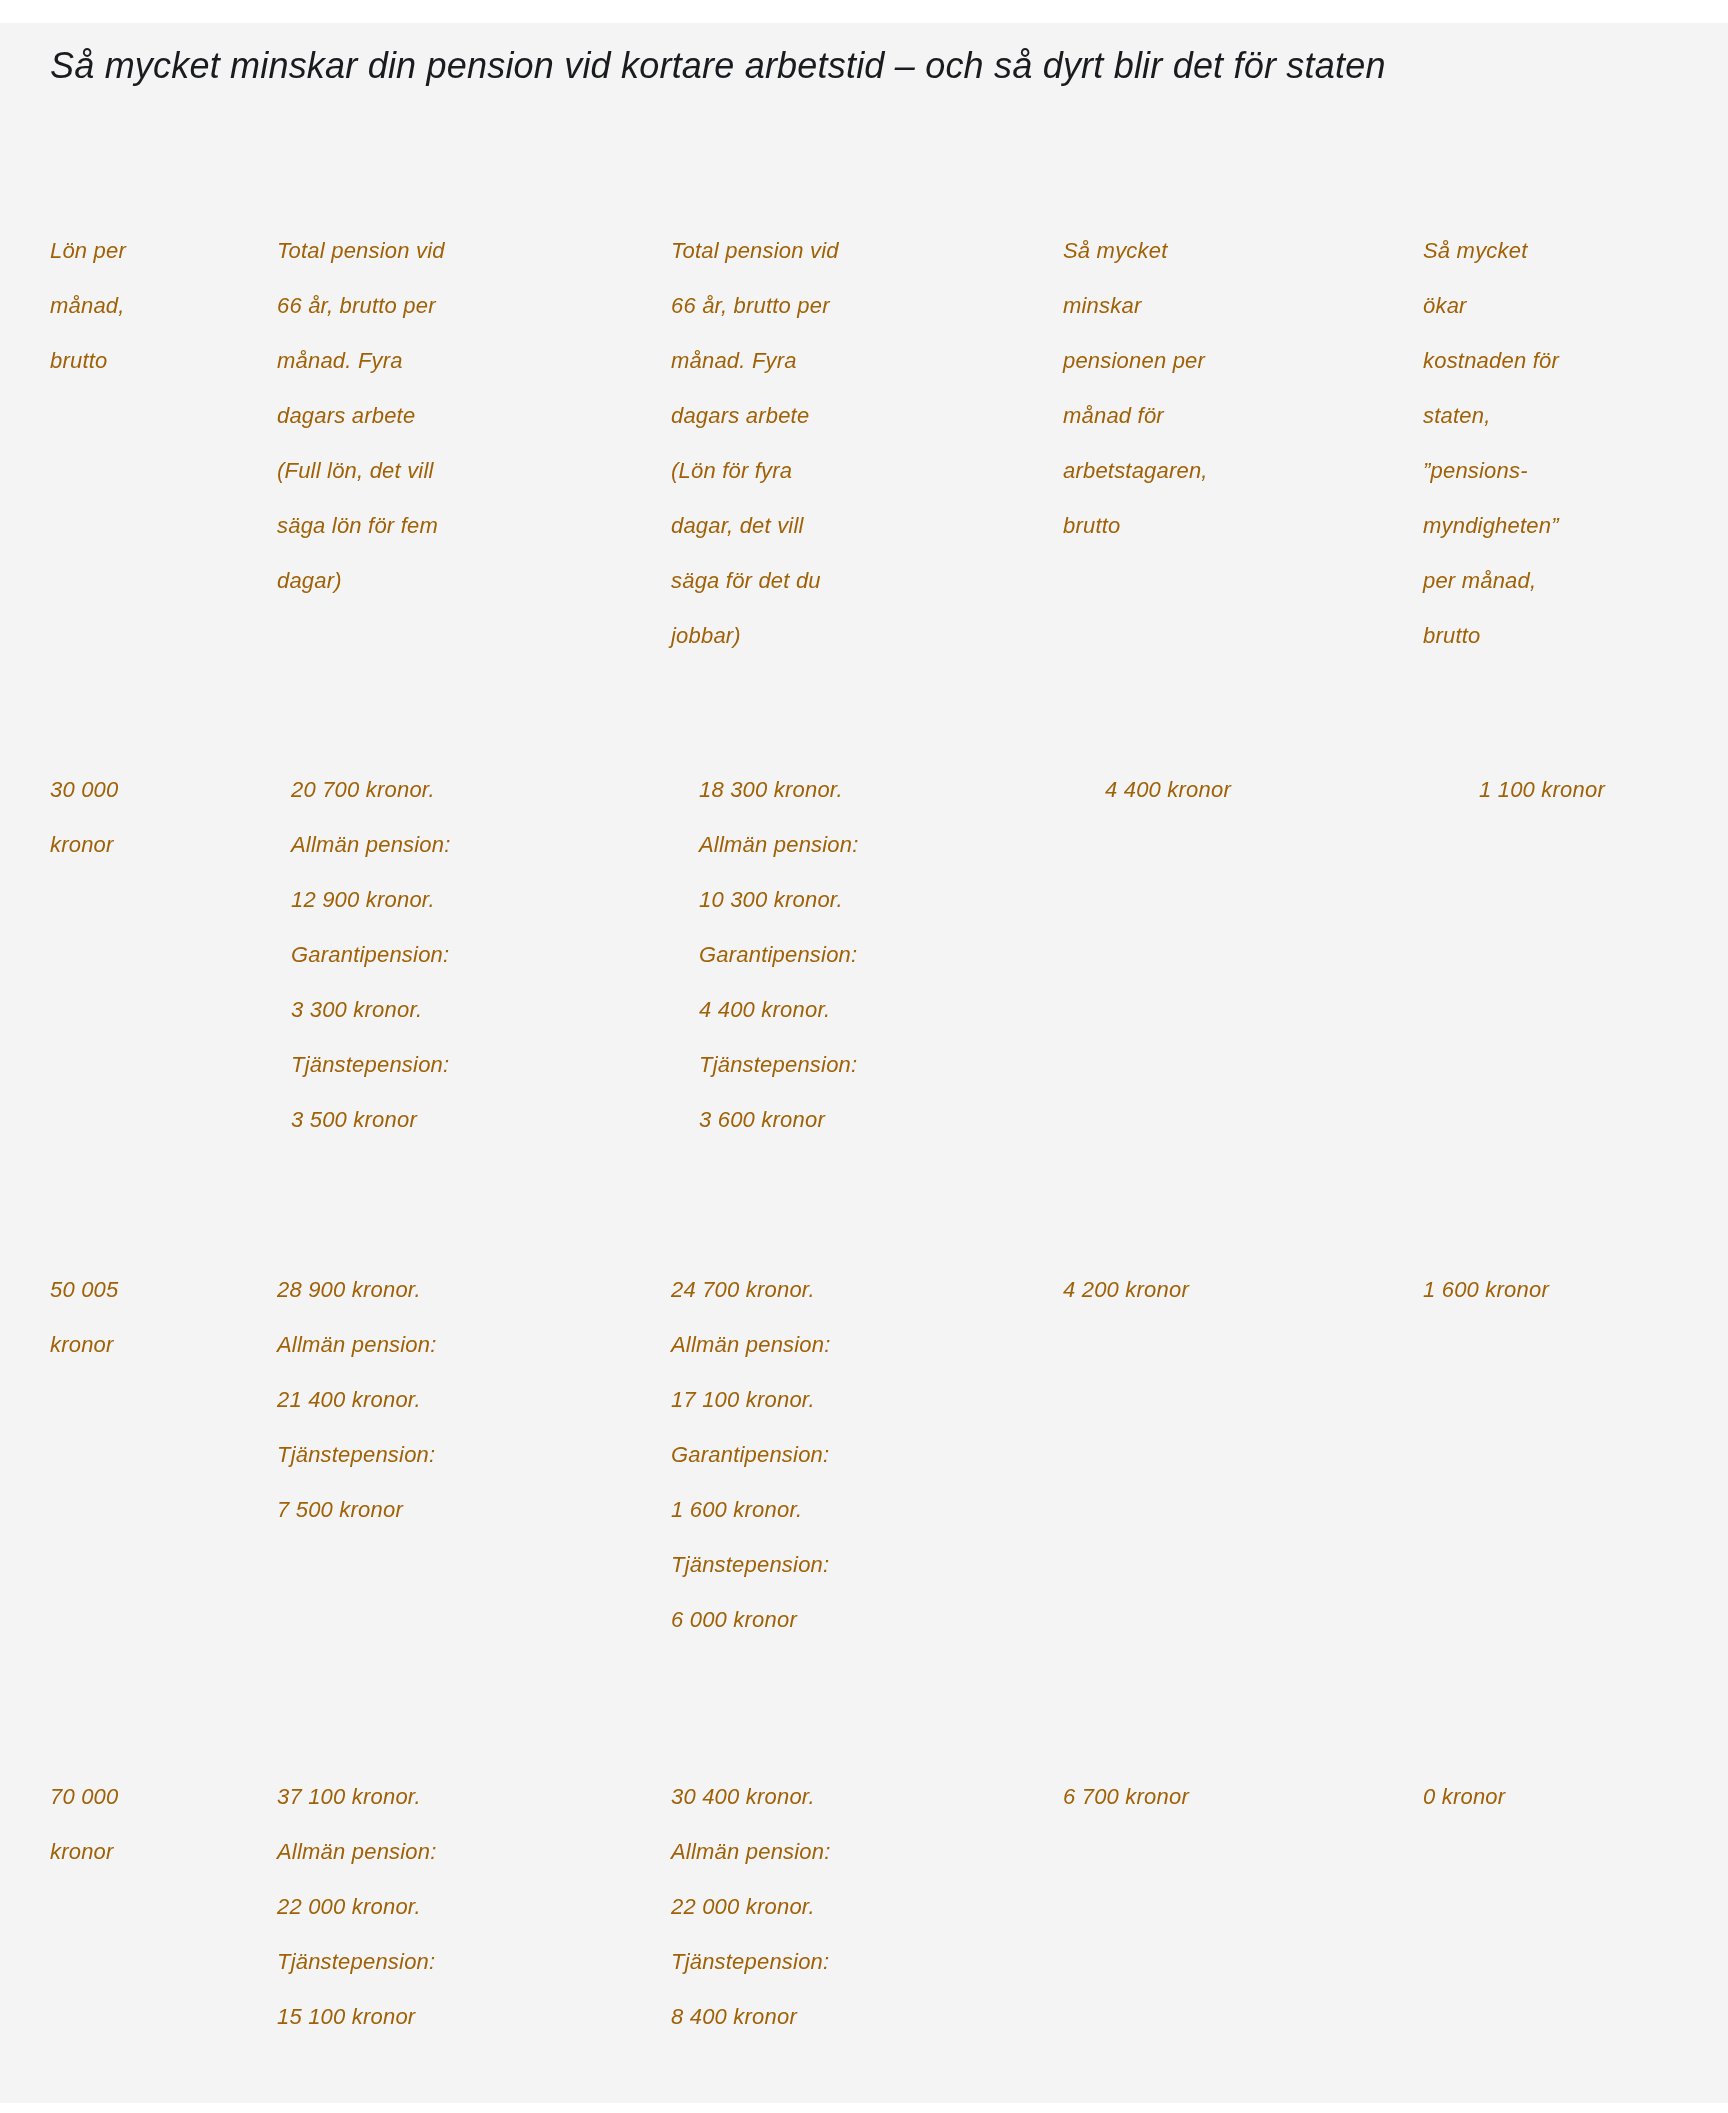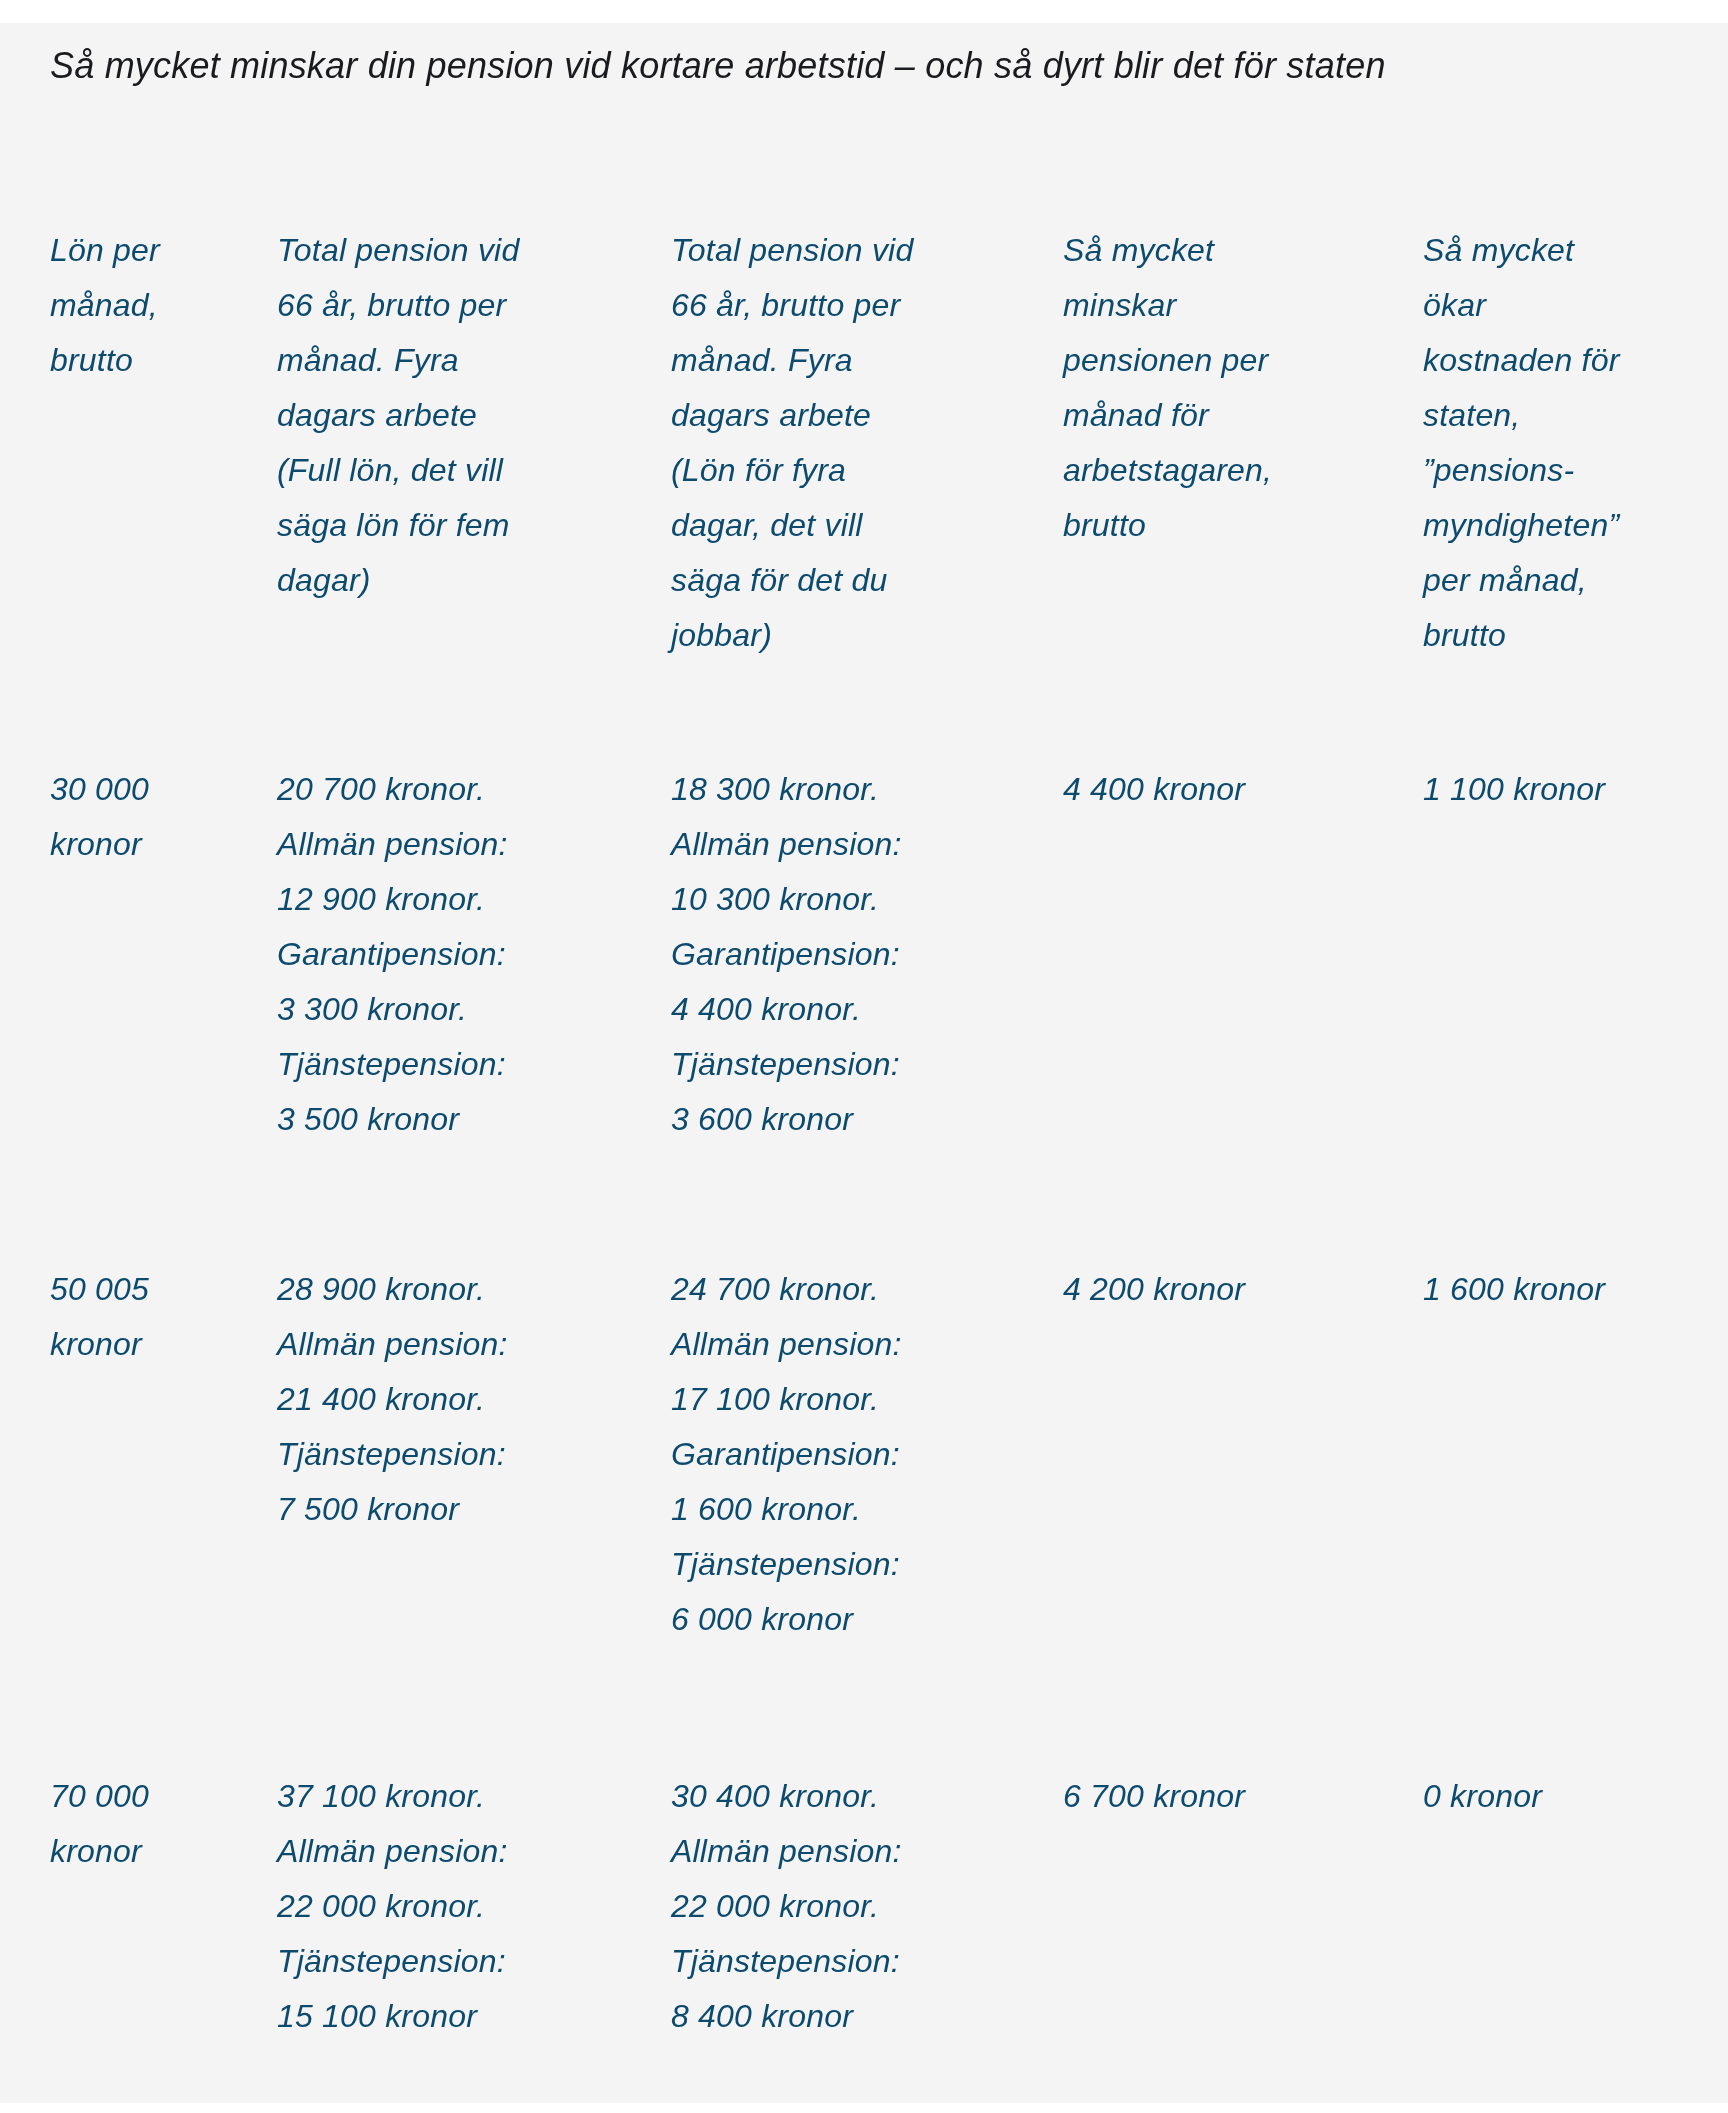--- a/index.html
+++ b/index.html
@@ -26,29 +26,29 @@
     letter-spacing: 0.2px;
     margin-bottom: 136px;
   }
   .ttable { width: 1629px; }
   .trow {
     display: grid;
     grid-template-columns: 227px 394px 392px 360px 257px;
     align-items: start;
   }
   .cell {
-    font-size: 32px;
+    font-size: 22px;
     line-height: 55px;
     font-weight: 400;
-    color: #0c4a6e;
+    color: #a16207;
     white-space: pre-line;
     letter-spacing: 0.2px;
     padding-right: 18px;
   }
-  .row-1 { margin-top: 99px; }
+  .row-1 { margin-top: 99px; gap: 14px; }
   .row-2 { margin-top: 115px; }
   .row-3 { margin-top: 122px; }
 </style>
 </head>
 <body>
 
 <div class="panel">
 
   <h1 class="title">Så mycket minskar din pension vid kortare arbetstid – och så dyrt blir det för staten</h1>
 

